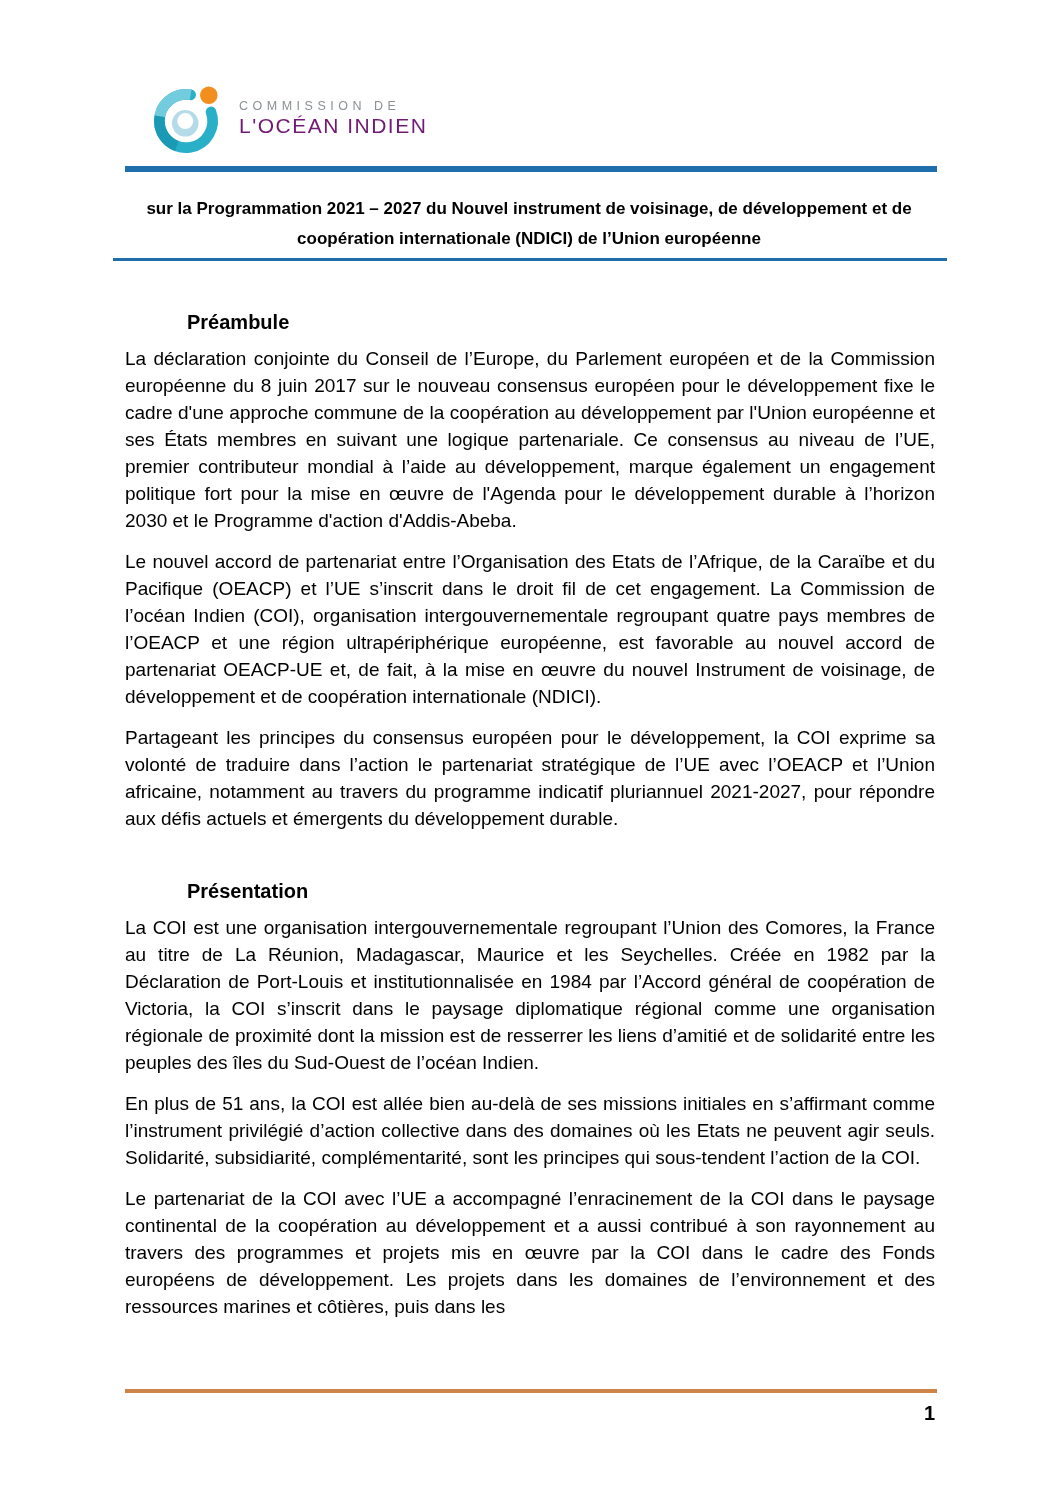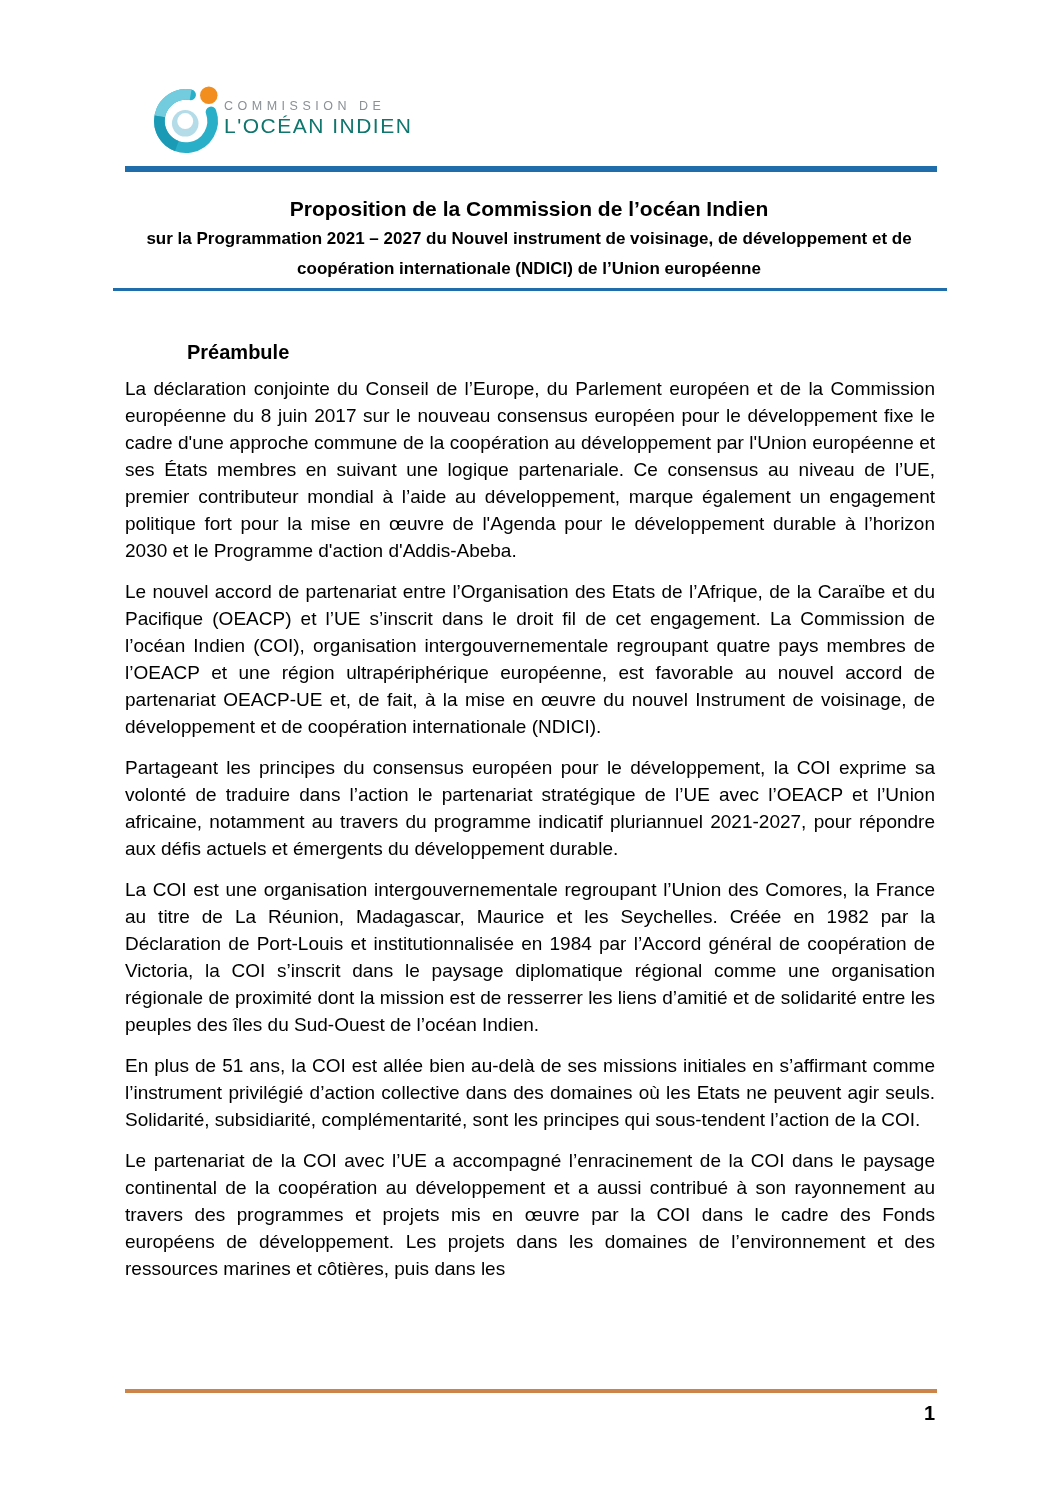--- a/index.html
+++ b/index.html
@@ -7,30 +7,30 @@
     position:relative;
     width:1058px; height:1496px;
     margin:0 auto;
     background:#ffffff;
     font-family:"Liberation Sans", sans-serif;
     color:#000000;
     overflow:hidden;
   }
   
   .logo-row {
-    display:flex; align-items:center; 
+    display:flex; align-items:center; gap:15px;
     margin-left:148px; padding-top:80px; height:76px;
   }
   .logo-mark { width:76px; height:76px; flex:0 0 auto; }
   .logo-text { display:flex; flex-direction:column; justify-content:center; }
   .logo-text .l1 {
     font-size:12.5px; letter-spacing:4.5px; color:#8a9094; line-height:15px;
   }
   .logo-text .l2 {
-    font-size:21px; letter-spacing:1.5px; color:#0f766e; line-height:24px;
+    font-size:21px; letter-spacing:1.5px; color:#701a75; line-height:24px;
   }
   
   .rule { border:none; }
   .rule-top   { margin:10px 0 0 125px; width:812px; height:6px; }
   .rule-thin  { margin:4px 0 0 113px;  width:834px; height:3px; }
   .rule-foot  { width:812px; height:4px; }
   
   .title-block { margin:22px 125px 0 125px; text-align:center; }
   .title-block .t1 {
     font-size:21px; font-weight:bold; line-height:30px; margin:0;
@@ -79,33 +79,33 @@
     </svg>
     <div class="logo-text">
       <span class="l1">COMMISSION DE</span>
       <span class="l2">L'OCÉAN INDIEN</span>
     </div>
   </div>
 
   <hr class="rule rule-top" style="background:#1f6dab">
 
   <div class="title-block">
-    <p class="t1">Proposition de la Commission de l’océan Indien</p>
     <p class="t2">sur la Programmation 2021 – 2027 du Nouvel instrument de voisinage, de développement et de coopération internationale (NDICI) de l’Union européenne</p>
   </div>
 
   <hr class="rule rule-thin" style="background:#1f6dab">
 
   <div class="doc-body">
 
     <h3 class="sec-heading first">Préambule</h3>
     <p class="after-heading">La déclaration conjointe du Conseil de l’Europe, du Parlement européen et de la Commission européenne du 8 juin 2017 sur le nouveau consensus européen pour le développement fixe le cadre d'une approche commune de la coopération au développement par l'Union européenne et ses États membres en suivant une logique partenariale. Ce consensus au niveau de l’UE, premier contributeur mondial à l’aide au développement, marque également un engagement politique fort pour la mise en œuvre de l'Agenda pour le développement durable à l’horizon 2030 et le Programme d'action d'Addis-Abeba.</p>
     <p>Le nouvel accord de partenariat entre l’Organisation des Etats de l’Afrique, de la Caraïbe et du Pacifique (OEACP) et l’UE s’inscrit dans le droit fil de cet engagement. La Commission de l’océan Indien (COI), organisation intergouvernementale regroupant quatre pays membres de l’OEACP et une région ultrapériphérique européenne, est favorable au nouvel accord de partenariat OEACP-UE et, de fait, à la mise en œuvre du nouvel Instrument de voisinage, de développement et de coopération internationale (NDICI).</p>
     <p>Partageant les principes du consensus européen pour le développement, la COI exprime sa volonté de traduire dans l’action le partenariat stratégique de l’UE avec l’OEACP et l’Union africaine, notamment au travers du programme indicatif pluriannuel 2021-2027, pour répondre aux défis actuels et émergents du développement durable.</p>
 
+    <h3 class="sec-heading second">Présentation</h3>
     <p class="after-heading">La COI est une organisation intergouvernementale regroupant l’Union des Comores, la France au titre de La Réunion, Madagascar, Maurice et les Seychelles. Créée en 1982 par la Déclaration de Port-Louis et institutionnalisée en 1984 par l’Accord général de coopération de Victoria, la COI s’inscrit dans le paysage diplomatique régional comme une organisation régionale de proximité dont la mission est de resserrer les liens d’amitié et de solidarité entre les peuples des îles du Sud-Ouest de l’océan Indien.</p>
     <p>En plus de 51 ans, la COI est allée bien au-delà de ses missions initiales en s’affirmant comme l’instrument privilégié d’action collective dans des domaines où les Etats ne peuvent agir seuls. Solidarité, subsidiarité, complémentarité, sont les principes qui sous-tendent l’action de la COI.</p>
     <p>Le partenariat de la COI avec l’UE a accompagné l’enracinement de la COI dans le paysage continental de la coopération au développement et a aussi contribué à son rayonnement au travers des programmes et projets mis en œuvre par la COI dans le cadre des Fonds européens de développement. Les projets dans les domaines de l’environnement et des ressources marines et côtières, puis dans les</p>
 
   </div>
 
   <div class="footer">
     <hr class="rule rule-foot" style="background:#cd8449">
     <div class="page-number">1</div>
   </div>

